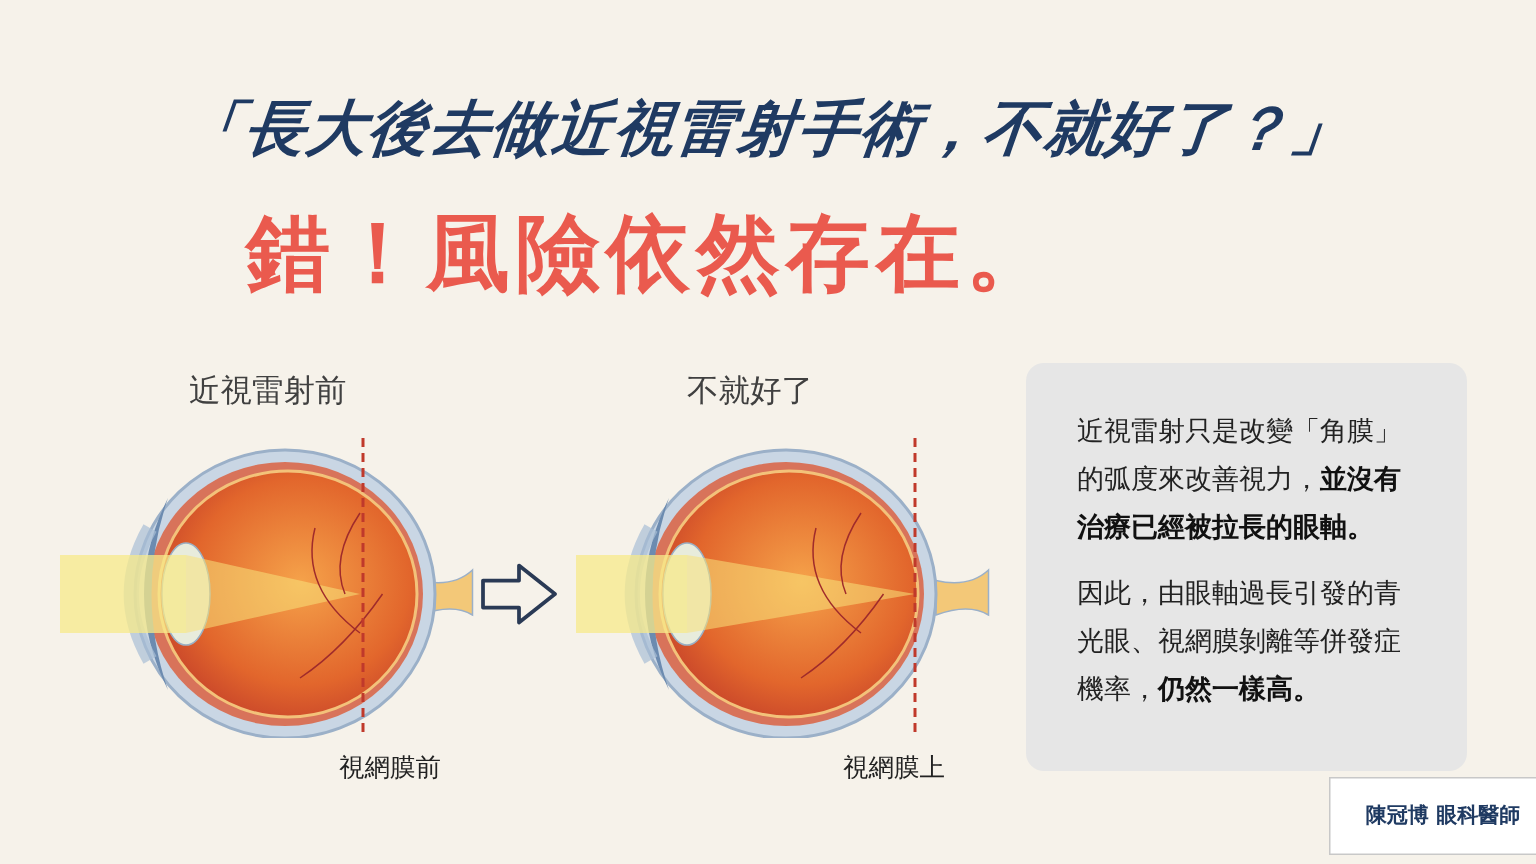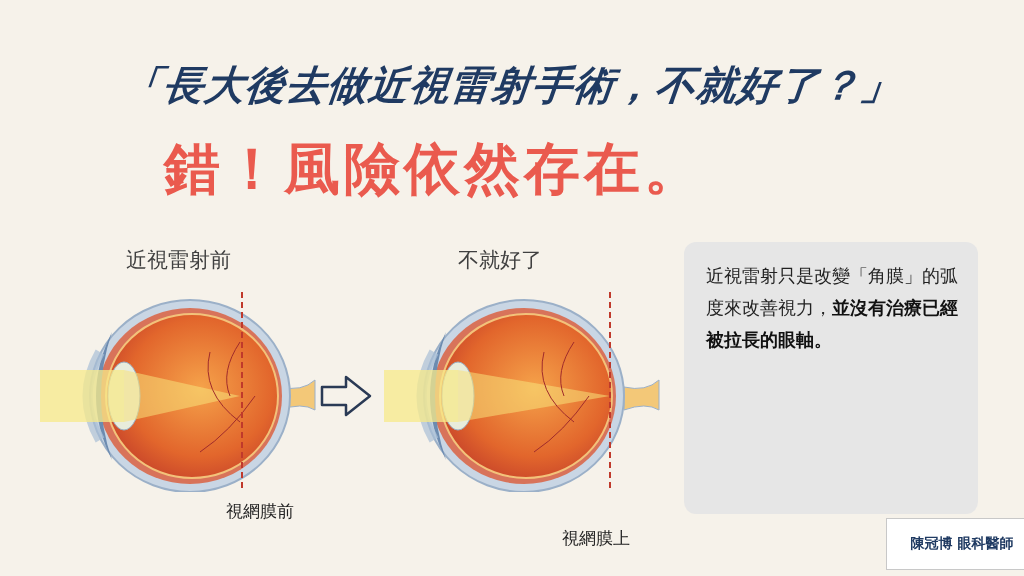--- a/index.html
+++ b/index.html
@@ -24,21 +24,21 @@
       position:absolute; font-size:17px; color:#222;
     }
     .eye { position:absolute; }
     .arrow { position:absolute; left:320px; top:375px; }
     .info-box {
       position:absolute; left:684px; top:242px; width:294px; height:272px;
       background:#e6e6e6; border-radius:12px; box-sizing:border-box;
       padding:18px 18px 0 22px;
       font-size:18px; line-height:32px; color:#222;
     }
-    .info-box p { margin:0; }
+    .info-box p { margin:12px; }
     .info-box p.second { margin-top:10px; }
     .info-box b { font-weight:bold; color:#111; }
     .sig {
       position:absolute; left:886px; top:518px; width:152px; height:52px;
       background:#fff; border:1px solid #c8c8c8; box-sizing:border-box;
       display:flex; align-items:center; justify-content:center;
       font-size:14px; font-weight:bold; color:#1f3a62;
     }
   </style>
 </head>
@@ -88,19 +88,20 @@
   <ellipse cx="140" cy="104" rx="92" ry="88" fill="#d8735a"></ellipse>
   <ellipse cx="142" cy="104" rx="86" ry="82" fill="url(#g2)" stroke="#f3c27a" stroke-width="2"></ellipse>
   <path d="M62 40 Q30 104 62 168 Q40 104 62 40 Z" fill="#6c8bb0"></path>
   <path d="M50 60 Q25 104 50 148" fill="none" stroke="#a9bfd6" stroke-width="10" opacity="0.7"></path>
   <ellipse cx="74" cy="104" rx="16" ry="34" fill="#e8ecdc" stroke="#9ab0c4"></ellipse>
   <rect x="0" y="78" width="74" height="52" fill="#f7e98a" opacity="0.75"></rect>
   <polygon points="74,78 226,104 74,130" fill="#f7e27a" opacity="0.55"></polygon>
   <path d="M190 50 Q170 80 180 104 M160 60 Q150 100 190 130 M205 104 Q180 140 150 160" stroke="#a02b2b" stroke-width="1" fill="none"></path>
   <line x1="226" y1="0" x2="226" y2="200" stroke="#c0392b" stroke-width="2" stroke-dasharray="6,4"></line>
 </svg>
-<div class="sub-label" style="left:562px; top:527px;">視網膜上</div>
+<div class="sub-label" style="left:562px; top:500px;">視網膜上</div>
 
 <div class="info-box">
   <p><span>近視雷射只是改變「角膜」的弧度來改善視力，</span><b>並沒有治療已經被拉長的眼軸。</b></p>
+  <p class="second"><span>因此，由眼軸過長引發的青光眼、視網膜剝離等併發症機率，</span><b>仍然一樣高。</b></p>
 </div>
 
 <div class="sig">陳冠博 眼科醫師</div>
 
 </body></html>

